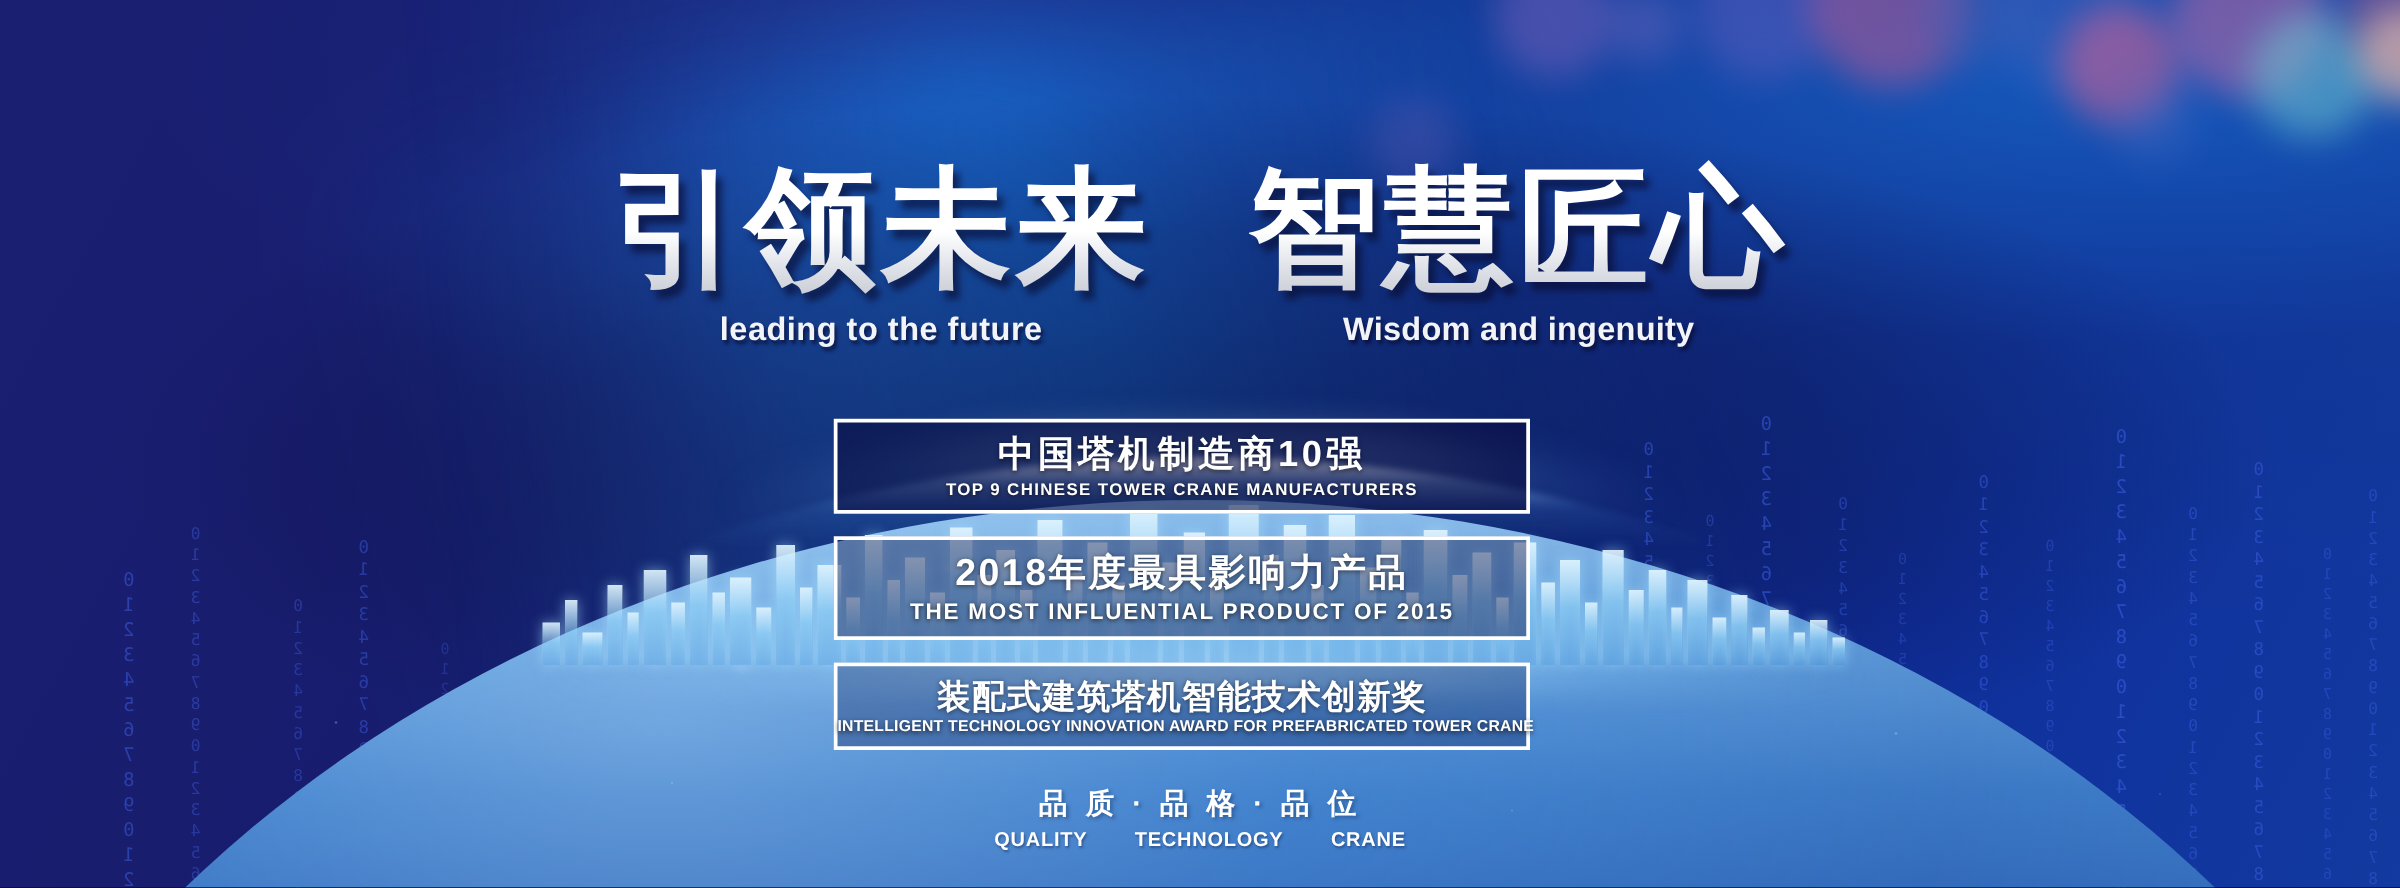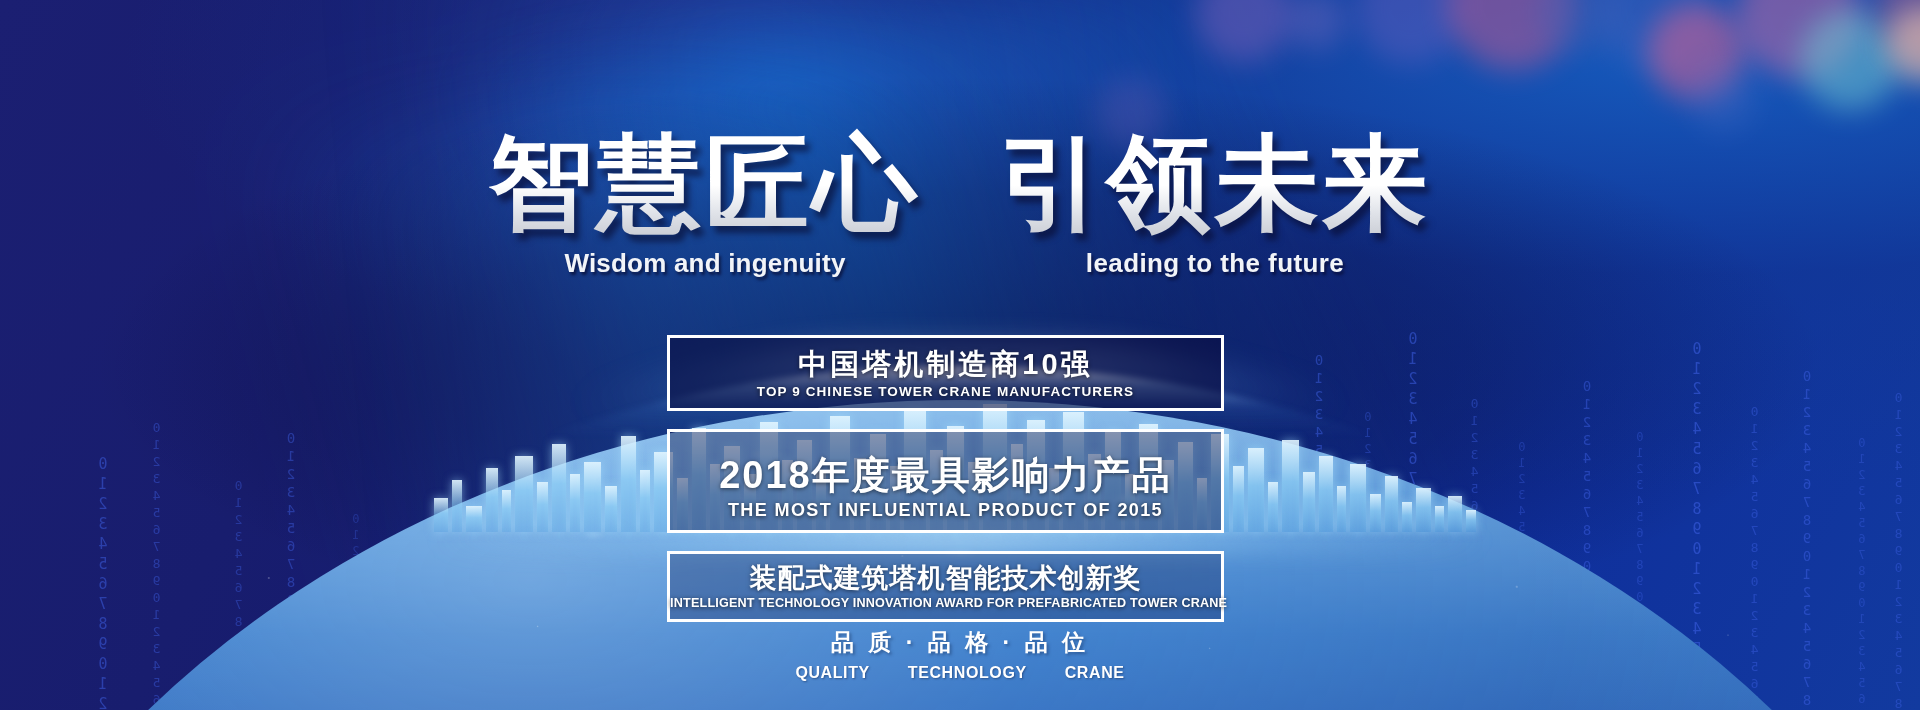--- a/index.html
+++ b/index.html
@@ -166,21 +166,21 @@
   .award-3 { background: rgba(12,22,78,0.30); }
   .aw-cn {
     font-size: 29px;
     font-weight: 700;
     color: #ffffff;
     letter-spacing: 3px;
     line-height: 1.18;
     text-shadow: 0 1px 4px rgba(0,0,0,0.55);
     white-space: nowrap;
   }
-  .award-2 .aw-cn { font-size: 38px; letter-spacing: 2px; margin-top: 12px; }
+  .award-2 .aw-cn { font-size: 30px; letter-spacing: 2px; }
   .award-3 .aw-cn { font-size: 27px; letter-spacing: 1px; }
   .aw-en {
     margin-top: 3px;
     font-size: 13.5px;
     font-weight: 700;
     letter-spacing: 1.1px;
     color: #ffffff;
     text-shadow: 0 1px 4px rgba(0,0,0,0.75);
     white-space: nowrap;
   }
@@ -332,27 +332,27 @@
       <div class="bld" style="left: 972px; width: 10px; height: 30px;"></div>
       <div class="bld" style="left: 986px; width: 15px; height: 44px;"></div>
       <div class="bld" style="left: 1005px; width: 9px; height: 26px;"></div>
       <div class="bld" style="left: 1018px; width: 14px; height: 36px;"></div>
       <div class="bld" style="left: 1036px; width: 10px; height: 22px;"></div>
     </div>
 
   <div class="content">
 
     <div class="headline-row">
+      <div class="hl-block right">
+        <div class="hl-cn">引领未来</div>
+        <div class="hl-en">leading to the future</div>
+      </div>
       <div class="hl-block left">
         <div class="hl-cn">智慧匠心</div>
         <div class="hl-en">Wisdom and ingenuity</div>
-      </div>
-      <div class="hl-block right">
-        <div class="hl-cn">引领未来</div>
-        <div class="hl-en">leading to the future</div>
       </div>
     </div>
 
     <div class="awards">
       <div class="award award-1">
         <div class="aw-cn">中国塔机制造商10强</div>
         <div class="aw-en">TOP 9 CHINESE TOWER CRANE MANUFACTURERS</div>
       </div>
       <div class="award award-2">
         <div class="aw-cn">2018年度最具影响力产品</div>

